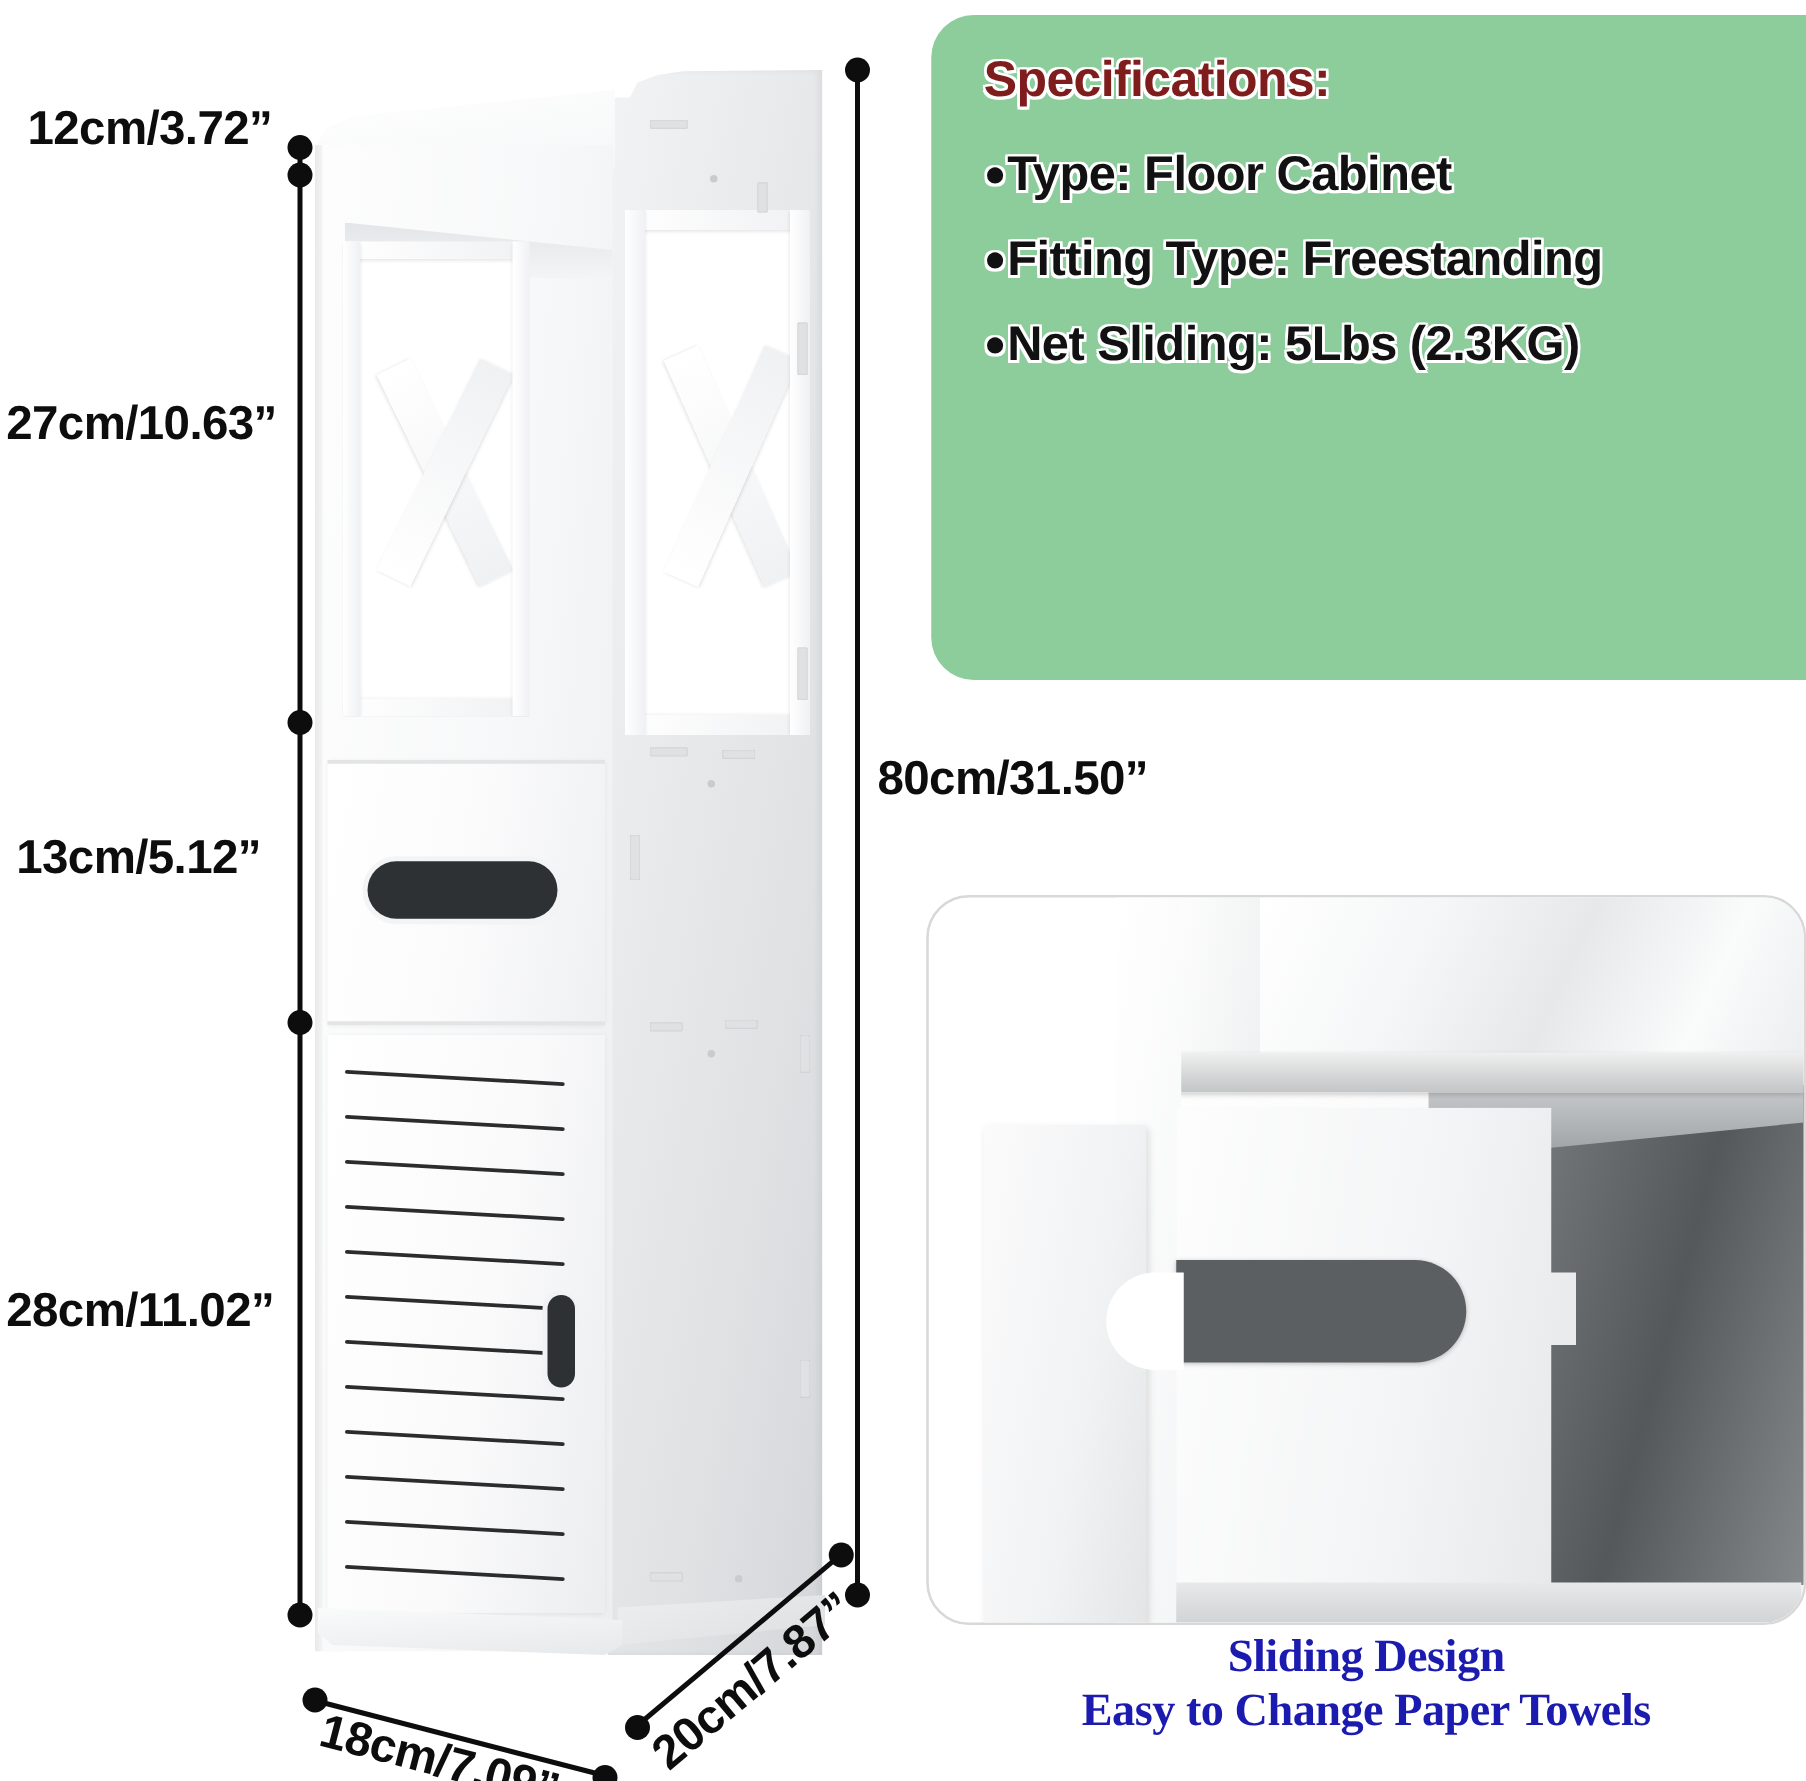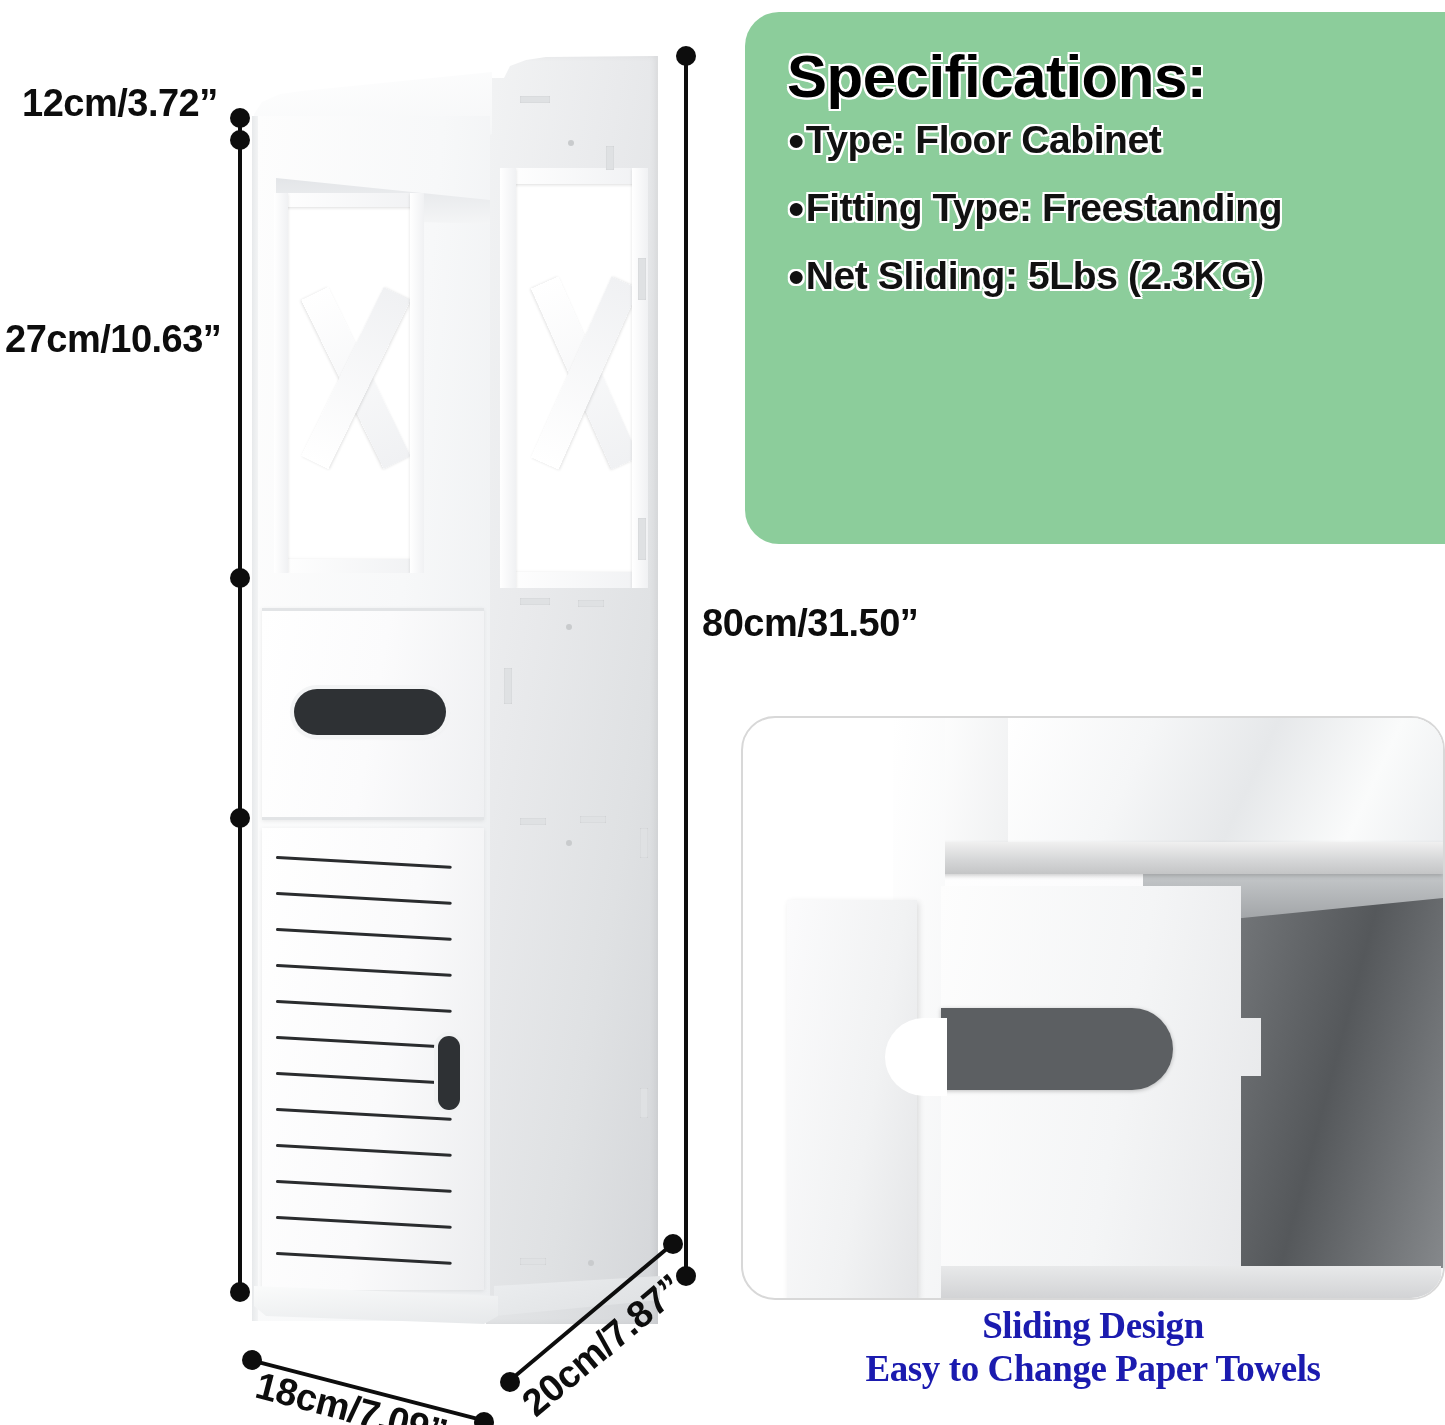--- a/index.html
+++ b/index.html
@@ -214,23 +214,23 @@
     width: 700px;
     height: 532px;
     background: #8ccd9b;
     border-radius: 34px 0 0 34px;
     box-shadow: inset 0 0 0 0 transparent;
   }
   .spec-title {
     position: absolute;
     left: 42px;
     top: 30px;
-    font-size: 60px;
+    font-size: 40px;
     font-weight: bold;
-    color: #000000;
+    color: #7f1d1d;
     letter-spacing: -0.5px;
     -webkit-text-stroke: 0px;
     text-shadow:
       -2px -2px 0 #ffffff,  2px -2px 0 #ffffff,
       -2px  2px 0 #ffffff,  2px  2px 0 #ffffff,
       -2px  0   0 #ffffff,  2px  0   0 #ffffff,
        0   -2px 0 #ffffff,  0    2px 0 #ffffff;
     text-align: center;
   }
   .spec-list {
@@ -440,21 +440,23 @@
   <div class="dot" style="left:230px; top:108px; width:20px; height:20px;"></div>
   <div class="dot" style="left:230px; top:130px; width:20px; height:20px;"></div>
   <div class="dot" style="left:230px; top:568px; width:20px; height:20px;"></div>
   <div class="dot" style="left:230px; top:808px; width:20px; height:20px;"></div>
   <div class="dot" style="left:230px; top:1282px; width:20px; height:20px;"></div>
 
   <div class="dimlabel" style="left:22px;  top:82px;  font-size:38px;">12cm/3.72”</div>
 
   <div class="dimlabel" style="left:5px;   top:318px; font-size:38px;">27cm/10.63”</div>
 
-
+  <div class="dimlabel" style="left:13px;  top:665px; font-size:38px;">13cm/5.12”</div>
+
+  <div class="dimlabel" style="left:5px;   top:1028px; font-size:38px;">28cm/11.02”</div>
 
   <div class="dimline-v" style="left:684px; top:56px; height:1220px;"></div>
   <div class="dot" style="left:676px; top:46px;   width:20px; height:20px;"></div>
   <div class="dot" style="left:676px; top:1266px; width:20px; height:20px;"></div>
 
   <div class="dimlabel" style="left:702px; top:602px; font-size:38px;">80cm/31.50”</div>
 
   <div class="dimline-rot" style="left:250px; top:1358px; width:242px; transform:rotate(14.5deg);"></div>
   <div class="dot" style="left:242px; top:1350px; width:20px; height:20px;"></div>
   <div class="dot" style="left:474px; top:1412px; width:20px; height:20px;"></div>

